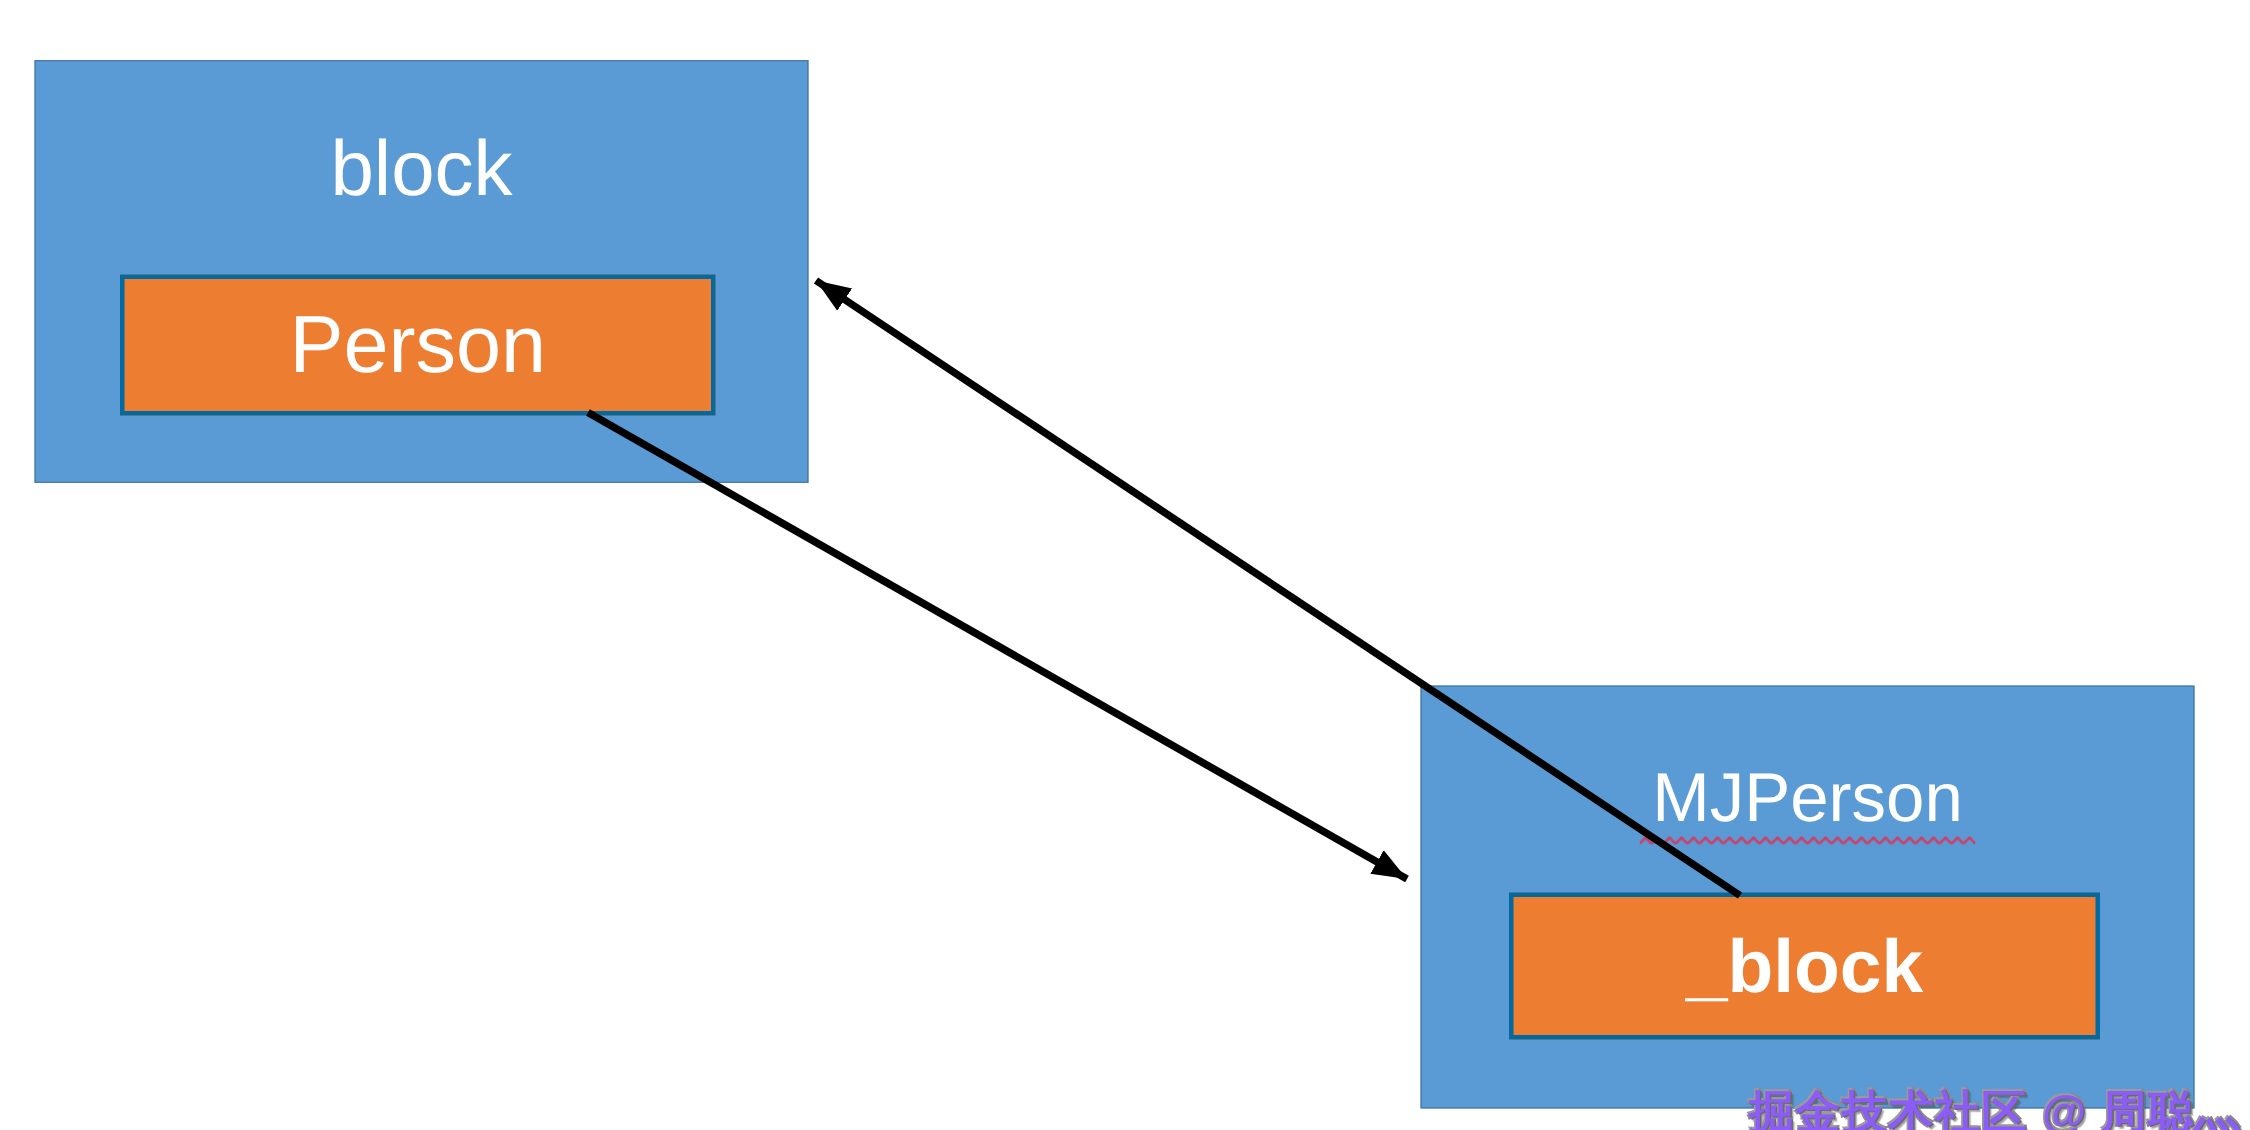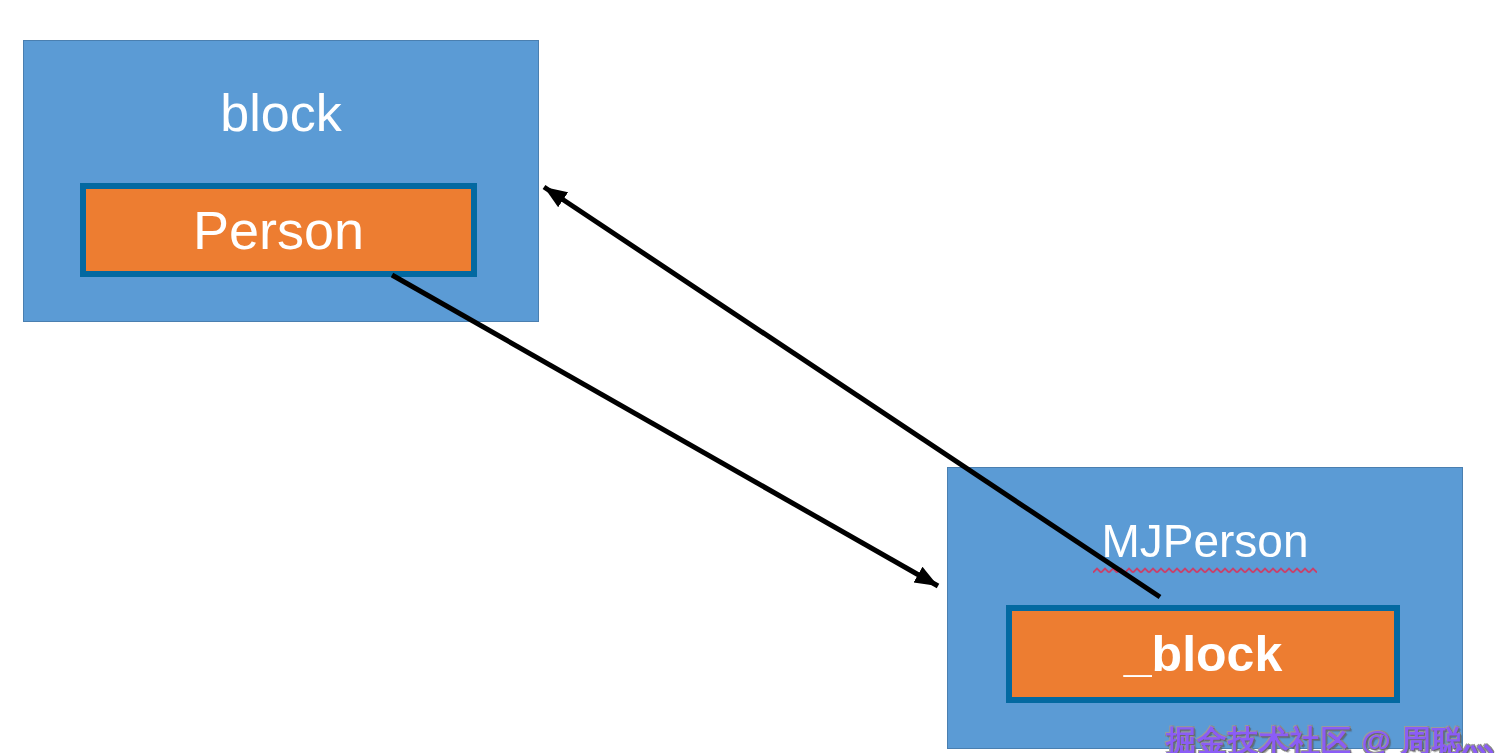--- a/index.html
+++ b/index.html
@@ -17,36 +17,36 @@
     z-index:3;
   }
   .bluebox{
     position:absolute;
     background:#5b9bd5;
     border:1px solid #4a7fb0;
     box-sizing:border-box;
     z-index:1;
   }
   .bluebox.top{left:23px;top:23px;width:516px;height:282px;}
-  .bluebox.bottom{left:947px;top:450px;width:516px;height:282px;}
+  .bluebox.bottom{left:947px;top:440px;width:516px;height:282px;}
   .box-title{
     position:absolute;left:0;right:0;
     text-align:center;
     color:#ffffff;
     line-height:1;
     white-space:nowrap;
   }
   .bluebox.top .box-title{top:46px;font-size:52px;}
   .bluebox.bottom .box-title{top:50px;font-size:46px;}
   .title-wrap{display:inline-block;position:relative;}
   .squiggle{display:block;margin-top:3px;width:100%;height:7px;}
   .orangebox{
     position:absolute;
     background:#ed7d31;
-    border:6px solid #0369a1;
+    border:3px solid #0369a1;
     box-sizing:border-box;
     display:flex;align-items:center;justify-content:center;
     color:#ffffff;
     z-index:2;
   }
   .bluebox.top .orangebox{left:56px;top:142px;width:397px;height:94px;font-size:54px;}
   .bluebox.bottom .orangebox{left:58px;top:137px;width:394px;height:98px;font-size:50px;font-weight:bold;}
   .watermark{
     position:absolute;
     right:4px;bottom:8px;

